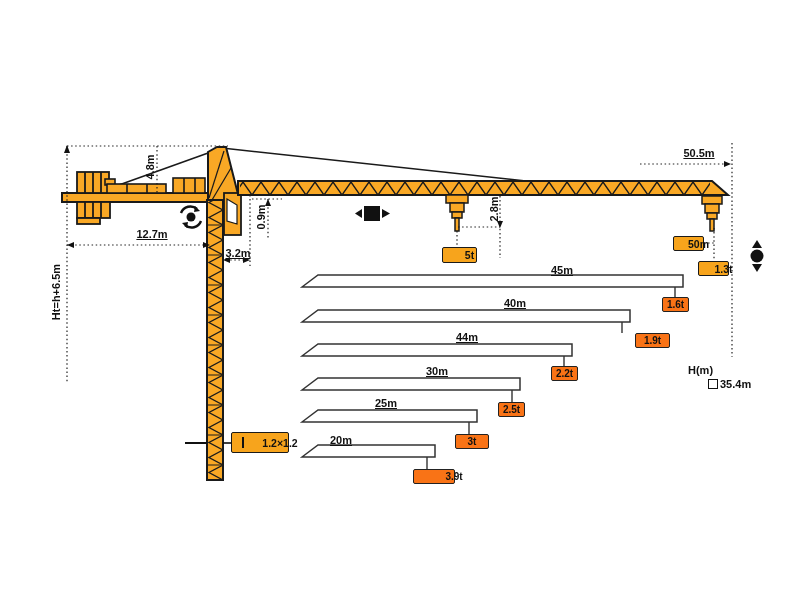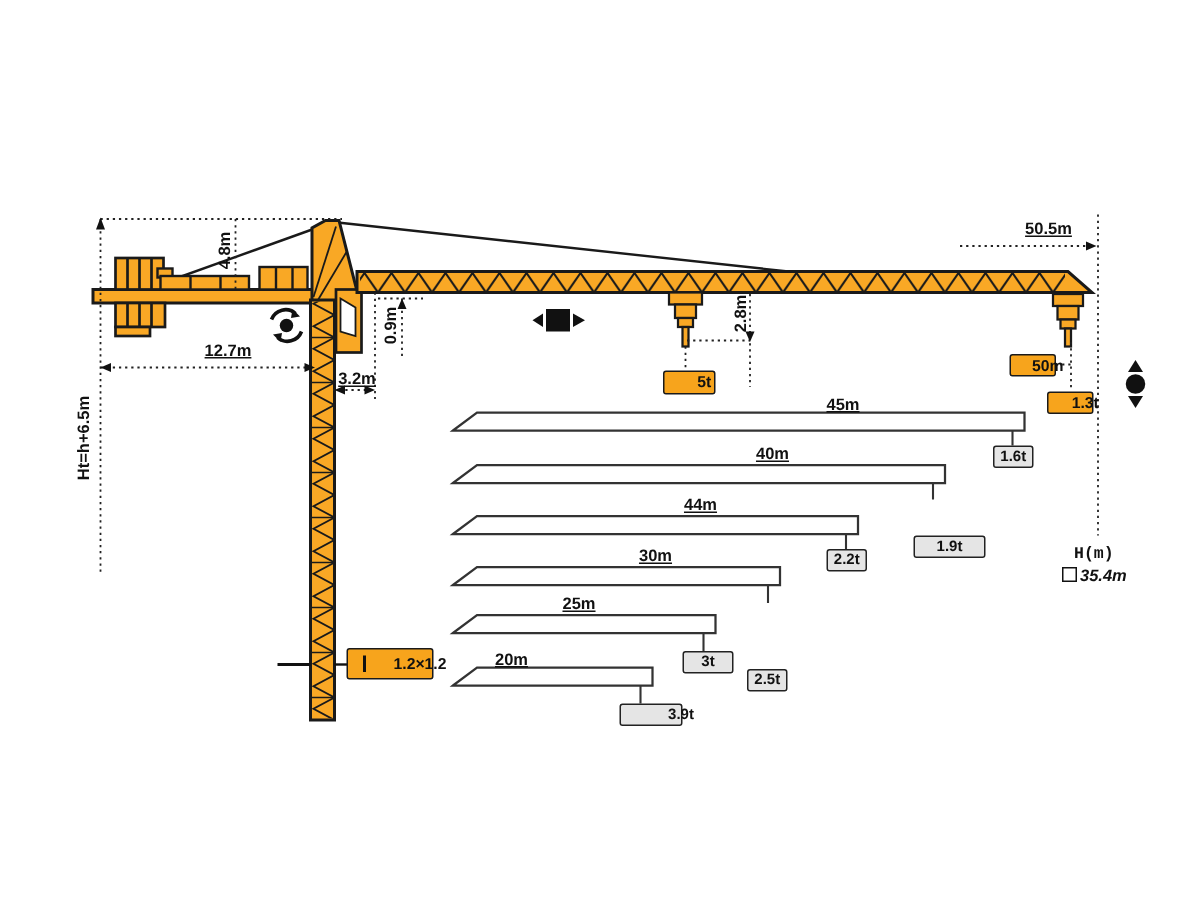--- a/index.html
+++ b/index.html
@@ -8,21 +8,21 @@
   #stage{position:relative;width:800px;height:600px;background:#fff;}
   #crane-svg{position:absolute;left:0;top:0;}
   .dim{position:absolute;font-size:11px;font-weight:bold;color:#111;
        text-align:center;white-space:nowrap;line-height:14px;text-decoration:underline;}
   .vdim{position:absolute;font-size:11px;font-weight:bold;color:#111;
         width:84px;height:14px;line-height:14px;text-align:center;white-space:nowrap;
         transform:rotate(-90deg);transform-origin:center;}
   .tag{position:absolute;background:#F7A41C;border:1.6px solid #1a1a1a;border-radius:2px;
        font-size:10.5px;font-weight:bold;color:#111;display:flex;align-items:center;
        justify-content:center;box-sizing:border-box;padding-left:20px;}
-  .cap{position:absolute;background:#e5e5e5;border:1.4px solid #222;border-radius:2px;
+  .cap{position:absolute;background:#f97316;border:1.4px solid #222;border-radius:2px;
        font-size:10px;font-weight:bold;color:#111;display:flex;align-items:center;
        justify-content:center;box-sizing:border-box;}
   .secicon{display:inline-block;width:9px;height:9px;border:1.2px solid #111;margin-right:3px;
        background:linear-gradient(to top right,transparent 44%,#111 44%,#111 56%,transparent 56%);}
   .sqicon{display:inline-block;width:8px;height:8px;border:1.5px solid #111;background:#fff;
        margin-right:2px;vertical-align:-1px;}
   .axis{position:absolute;font-size:11px;font-weight:bold;color:#111;white-space:nowrap;}
 </style>
 </head>
 <body>
@@ -186,33 +186,33 @@
   <div class="dim" style="left:669px;top:146px;width:60px;">50.5m</div>
 
   <div class="dim" style="left:532px;top:263px;width:60px;">45m</div>
   <div class="dim" style="left:485px;top:296px;width:60px;">40m</div>
   <div class="dim" style="left:437px;top:330px;width:60px;">44m</div>
   <div class="dim" style="left:407px;top:364px;width:60px;">30m</div>
   <div class="dim" style="left:356px;top:396px;width:60px;">25m</div>
   <div class="dim" style="left:311px;top:433px;width:60px;">20m</div>
 
   <div class="cap" style="left:662px;top:297px;width:27px;height:15px;">1.6t</div>
-  <div class="cap" style="left:609px;top:333px;width:48px;height:15px;margin-top:24px;">1.9t</div>
+  <div class="cap" style="left:635px;top:333px;width:35px;height:15px;">1.9t</div>
   <div class="cap" style="left:551px;top:366px;width:27px;height:15px;">2.2t</div>
-  <div class="cap" style="left:498px;top:402px;width:27px;height:15px;margin-top:44px;">2.5t</div>
+  <div class="cap" style="left:498px;top:402px;width:27px;height:15px;">2.5t</div>
   <div class="cap" style="left:455px;top:434px;width:34px;height:15px;">3t</div>
   <div class="cap" style="left:413px;top:469px;width:27px;height:15px;padding-left:40px;">3.9t</div>
 
   <div class="tag" style="left:442px;top:247px;width:35px;height:16px;">5t</div>
   <div class="tag" style="left:673px;top:236px;width:31px;height:15px;">50m</div>
   <div class="tag" style="left:698px;top:261px;width:31px;height:15px;">1.3t</div>
 
   <div class="tag" style="left:231px;top:432px;width:58px;height:21px;gap:15px;">
     <span class="secicon"></span>
     <span>1.2×1.2</span>
   </div>
 
-  <div class="axis" style="left:716px;top:364px;font-family:Liberation Mono, monospace;">H(m)</div>
-  <div class="axis" style="left:708px;top:378px;font-style:italic;">
+  <div class="axis" style="left:688px;top:364px;">H(m)</div>
+  <div class="axis" style="left:708px;top:378px;">
     <span class="sqicon"></span><span>35.4m</span>
   </div>
 
 </div>
 
 </body></html>

